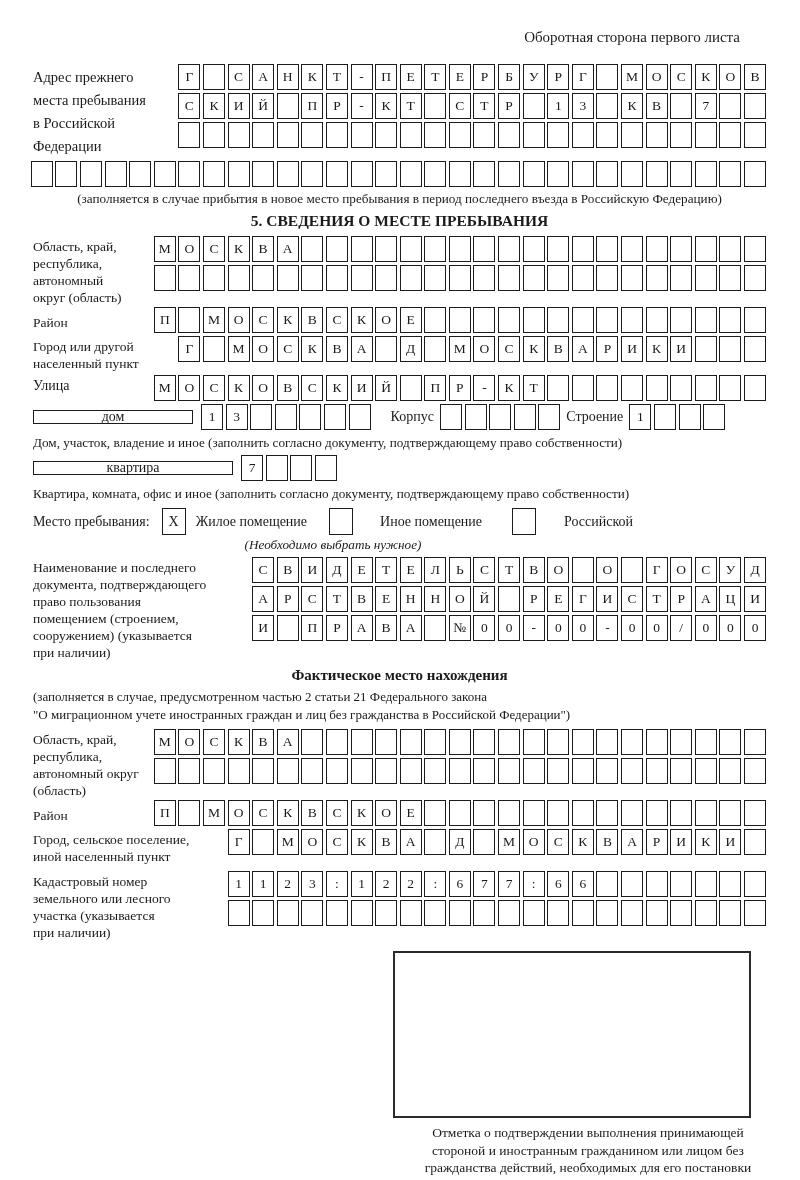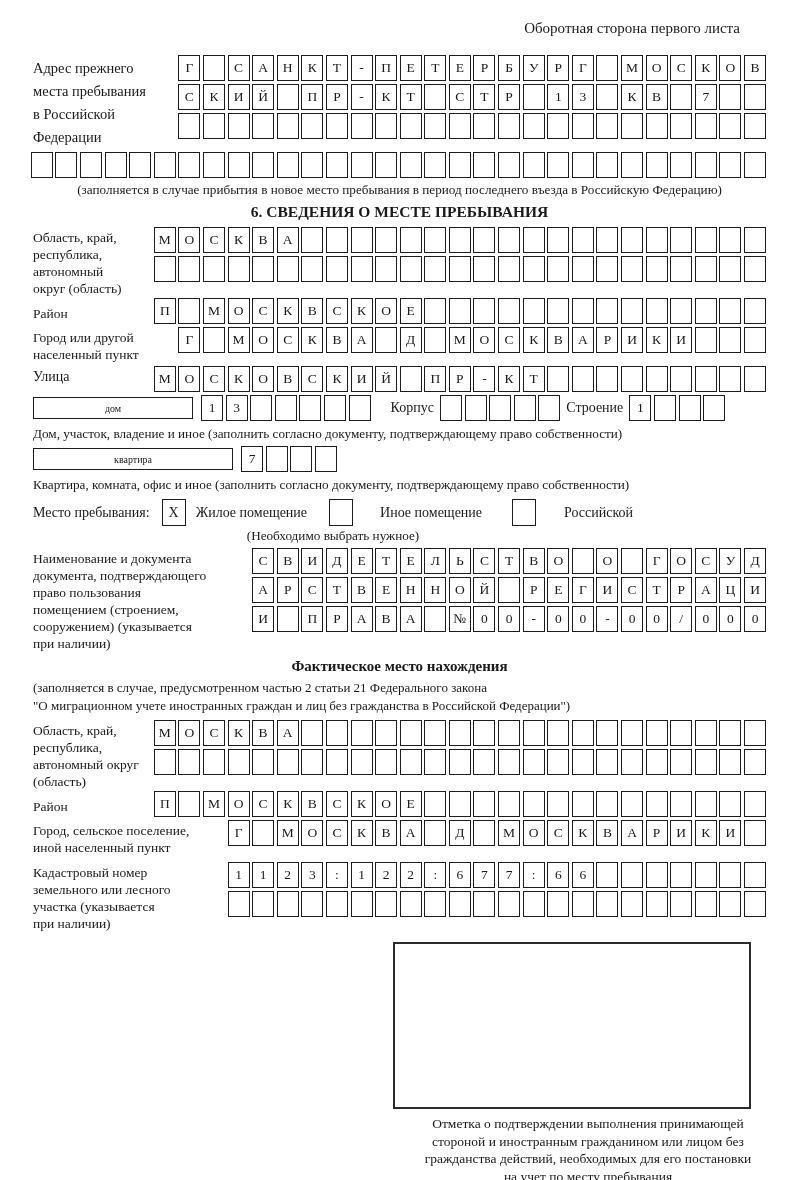--- a/index.html
+++ b/index.html
@@ -3,49 +3,49 @@
 <meta charset="utf-8">
 <style>
   * { margin:0; padding:0; box-sizing:border-box; }
   html,body { background:#ffffff; }
   body {
     width:800px; height:1180px; overflow:hidden;
     padding:16px 34px 0 33px;
     font-family:"Liberation Serif","DejaVu Serif",serif;
     color:#1a1a1a;
   }
-  .title-right { text-align:right; font-size:15px; padding-right:26px; margin-top:4px; }
+  .title-right { text-align:right; font-size:15px; padding-right:26px; margin-top:13px; }
   .flexline { display:flex; align-items:flex-start; margin-bottom:3px; }
   .lbl { flex:1; font-size:13.5px; line-height:17px; padding-top:2px; }
   .lbl-adr { line-height:23px; font-size:14.5px; }
   .rows { margin-left:auto; display:flex; flex-direction:column; gap:3px; }
   .cells { display:flex; gap:2.6px; }
   .cell {
     width:22px; height:26px; flex:0 0 22px;
     border:1.5px solid #1c1c1c;
     display:flex; align-items:center; justify-content:center;
     font-size:13.5px; line-height:1;
   }
   .fullrow { justify-content:flex-end; margin-bottom:3px; }
   .note { font-size:13.2px; line-height:17px; margin:2px 0 4px 0; }
   .note-center { text-align:center; }
   .h2 { text-align:center; font-weight:bold; font-size:15.5px; margin:5px 0 6px 0; }
   .h3 { text-align:center; font-weight:bold; font-size:15px; margin:6px 0 4px 0; }
   .spacer10 { height:10px; }
   .inline-line { display:flex; align-items:center; margin-bottom:4px; }
   .labelbox {
-    border:1.5px solid #1c1c1c; height:22px;
-    display:flex; align-items:center; justify-content:center; font-size:10px;
+    border:1.5px solid #1c1c1c; height:14px;
+    display:flex; align-items:center; justify-content:center; font-size:14px;
   }
   .dom-box { width:160px; }
   .kv-box { width:200px; }
   .inl-lbl { font-size:14px; padding:0 6px; }
   .mesto-line { display:flex; align-items:center; margin:6px 0 2px 0; font-size:14px; }
   .cb { width:24px; height:27px; flex:0 0 24px; font-size:14px; }
-  .mesto-note { margin-left:130px; width:340px; text-align:center; font-size:13.2px; margin-bottom:4px; }
+  .mesto-note { margin-left:130px; width:340px; text-align:center; font-size:13.2px; margin-bottom:4px;font-style:italic; }
   .stamp-box { margin:10px 0 0 360px; width:358px; height:167px; border:2px solid #2b2b2b; }
   .stamp-caption { margin:6px 0 0 340px; width:430px; text-align:center; font-size:13.5px; line-height:17.5px; }
   .fact-note { text-align:left; font-size:13px; line-height:18px; }
 </style>
 </head>
 <body>
 
 <div>
 
   <div class="title-right">Оборотная сторона первого листа</div>
@@ -165,21 +165,21 @@
       <div class="cell"></div>
       <div class="cell"></div>
       <div class="cell"></div>
       <div class="cell"></div>
       <div class="cell"></div>
       <div class="cell"></div>
       <div class="cell"></div>
     </div>
   <div class="note note-center">(заполняется в случае прибытия в новое место пребывания в период последнего въезда в Российскую Федерацию)</div>
 
-  <div class="h2">6. СВЕДЕНИЯ О МЕСТЕ ПРЕБЫВАНИЯ</div>
+  <div class="h2">5. СВЕДЕНИЯ О МЕСТЕ ПРЕБЫВАНИЯ</div>
 
   <div class="flexline">
     <div class="lbl">
       <div>Область, край,</div>
       <div>республика,</div>
       <div>автономный</div>
       <div>округ (область)</div>
       <div style="margin-top:8px;">Район</div>
     </div>
     <div class="rows">
@@ -382,21 +382,21 @@
     <span style="margin-left:10px;">Жилое помещение</span>
     <span class="cell cb" style="margin-left:22px;"></span>
     <span style="margin-left:27px;">Иное помещение</span>
     <span class="cell cb" style="margin-left:30px;"></span>
     <span style="margin-left:28px;">Российской</span>
   </div>
   <div class="mesto-note">(Необходимо выбрать нужное)</div>
 
   <div class="flexline">
     <div class="lbl">
-      <div>Наименование и документа</div>
+      <div>Наименование и последнего</div>
       <div>документа, подтверждающего</div>
       <div>право пользования</div>
       <div>помещением (строением,</div>
       <div>сооружением) (указывается</div>
       <div>при наличии)</div>
     </div>
     <div class="rows">
       <div class="cells">
           <div class="cell">С</div>
           <div class="cell">В</div>

